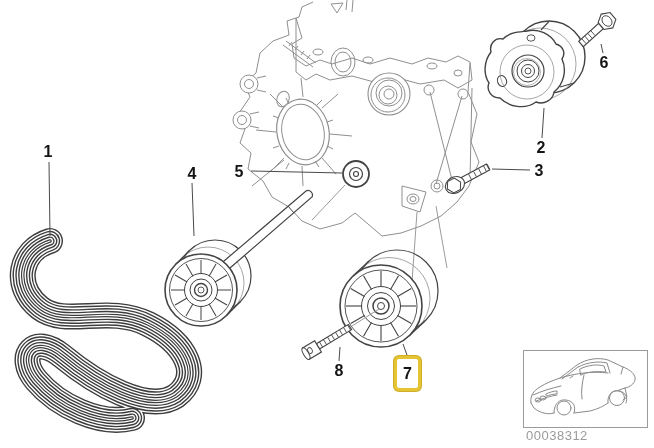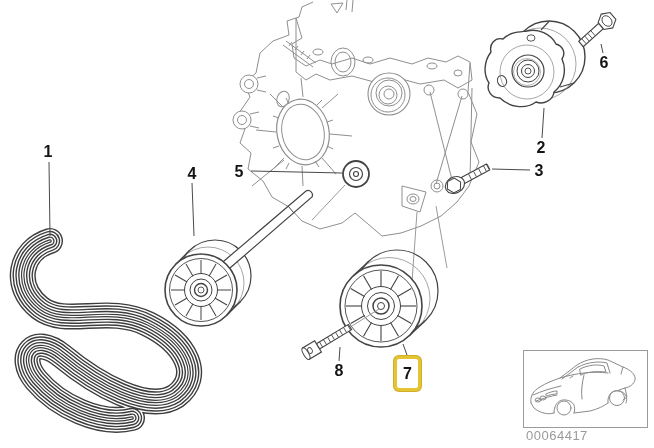--- a/index.html
+++ b/index.html
@@ -304,15 +304,15 @@
         <path d="M 84,52 C 83,43 89,39 95,40 C 102,41 104,47 102,52"></path>
         <circle cx="93" cy="47" r="7.5"></circle>
         <path d="M 50,62 L 66,60 C 74,58 80,55 84,52"></path>
         <path d="M 101,37 L 103,46 L 99,49"></path>
         <path d="M 99,16 L 97,23"></path>
         <path d="M 49,25 L 46,27"></path>
       </g>
     </svg>
   </div>
 
-  <div class="img-code">00064417</div>
+  <div class="img-code">00038312</div>
 
 </div>
 
 </body></html>

